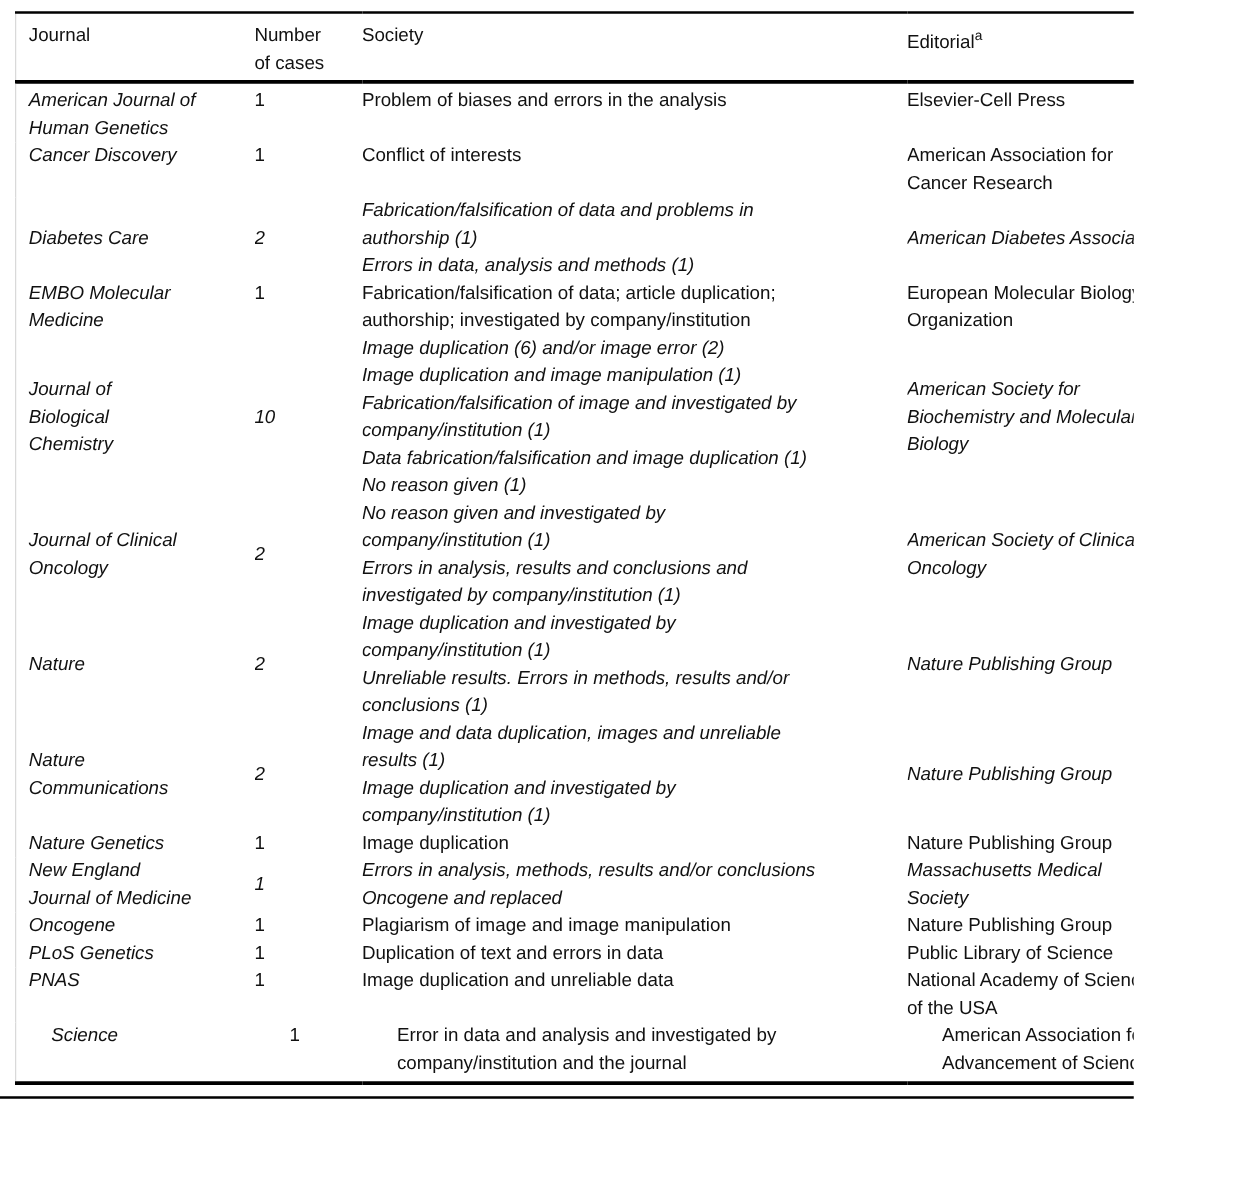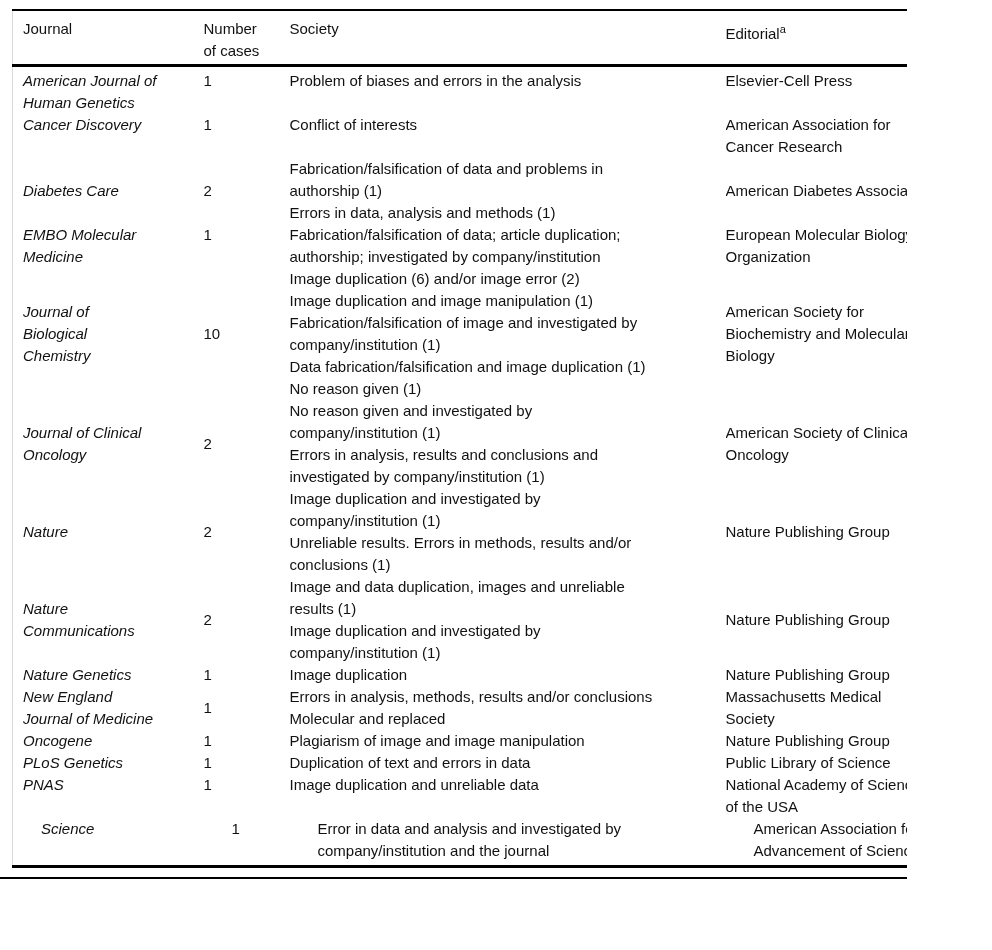--- a/index.html
+++ b/index.html
@@ -43,21 +43,21 @@
 
   thead th {
     border-bottom: 3px solid #000000;
     padding-top: 7px;
     padding-bottom: 2px;
   }
   thead sup { font-size: 11px; }
 
   tbody tr:first-child td { padding-top: 3px; }
   tbody tr:last-child td  { padding-bottom: 3px; padding-left: 28px; }
-  tr.v-middle td { vertical-align: middle; }
+  tr.v-middle td { vertical-align: middle; font-style: italic; }
 
   td.journal-cell { font-style: italic; }
   .reason { white-space: pre-line; }
 
   .bottom-rule {
     width: 992px;
     height: 0;
     border-top: 2px solid #000000;
     margin-top: 9px;
   }
@@ -155,21 +155,21 @@
         <tr>
     <td class="journal-cell">Nature Genetics</td>
     <td class="cases-cell">1</td>
     <td class="reasons-cell"><div class="reason">Image duplication</div></td>
     <td class="editorial-cell">Nature Publishing Group</td>
   </tr>
         <tr class="v-middle">
     <td class="journal-cell">New England
 Journal of Medicine</td>
     <td class="cases-cell">1</td>
-    <td class="reasons-cell"><div class="reason">Errors in analysis, methods, results and/or conclusions</div><div class="reason">Molecular and replaced</div></td>
+    <td class="reasons-cell"><div class="reason">Errors in analysis, methods, results and/or conclusions</div><div class="reason">Oncogene and replaced</div></td>
     <td class="editorial-cell">Massachusetts Medical
 Society</td>
   </tr>
         <tr>
     <td class="journal-cell">Oncogene</td>
     <td class="cases-cell">1</td>
     <td class="reasons-cell"><div class="reason">Plagiarism of image and image manipulation</div></td>
     <td class="editorial-cell">Nature Publishing Group</td>
   </tr>
         <tr>

